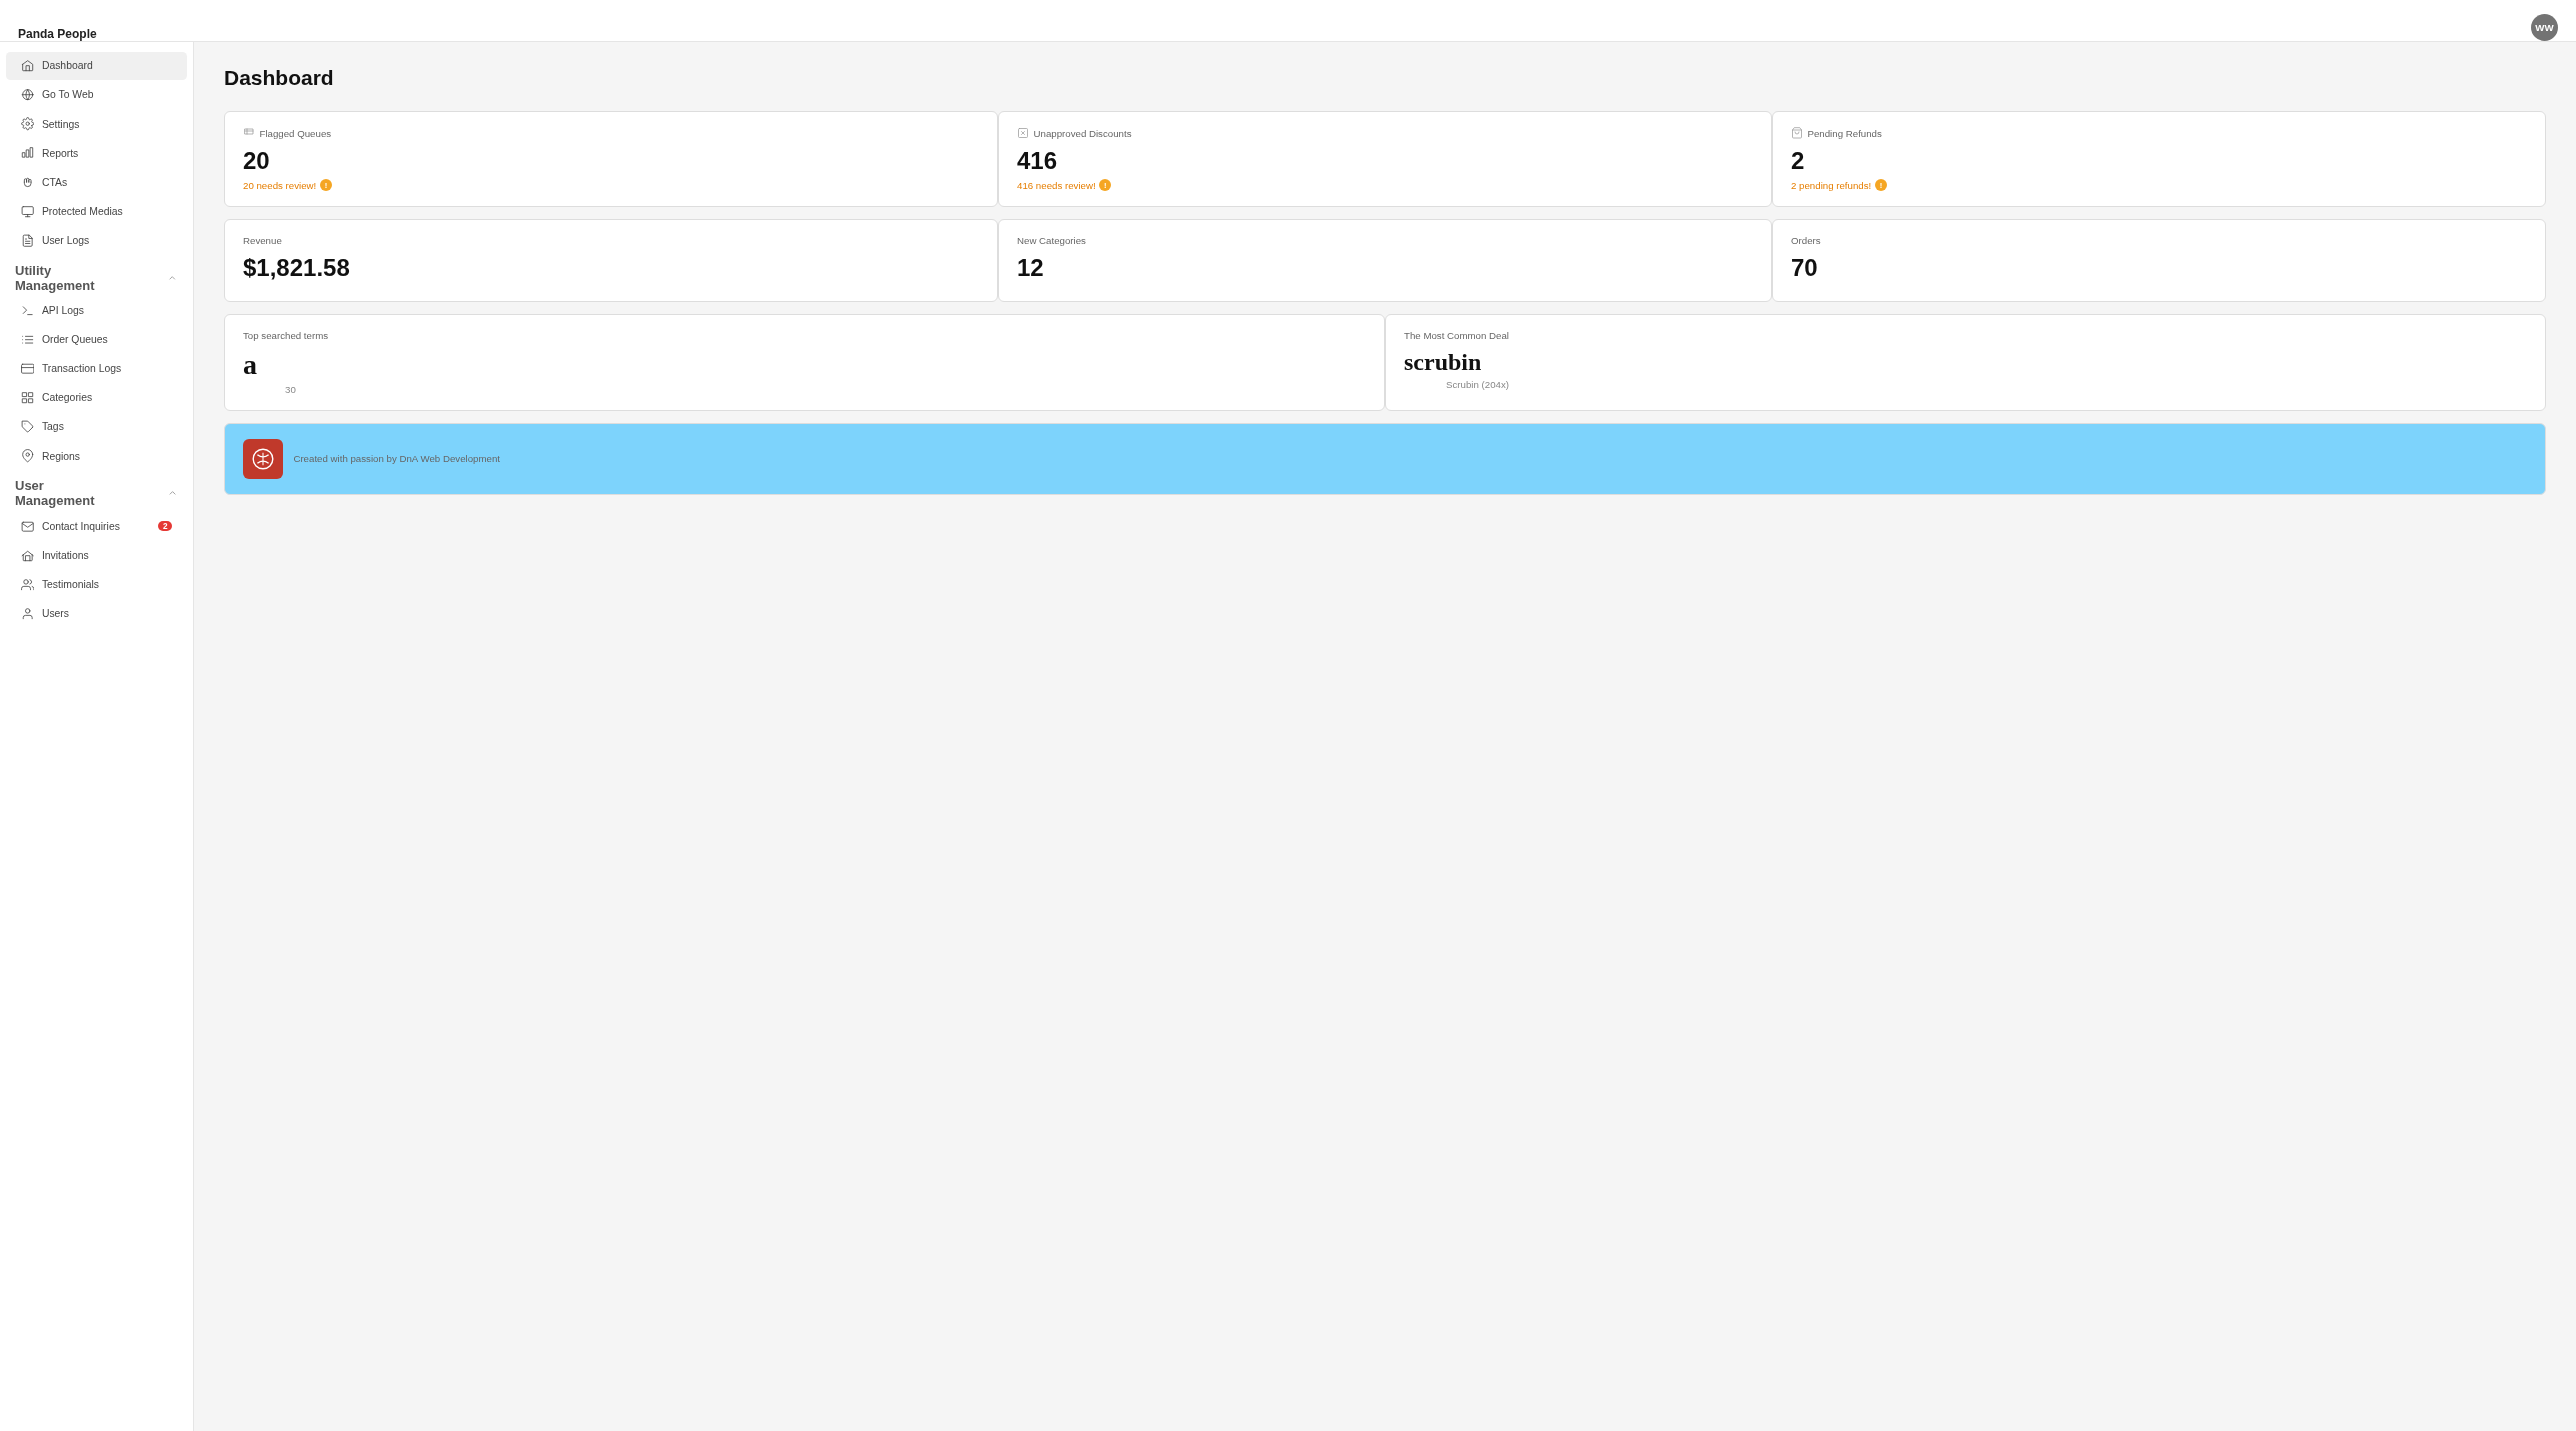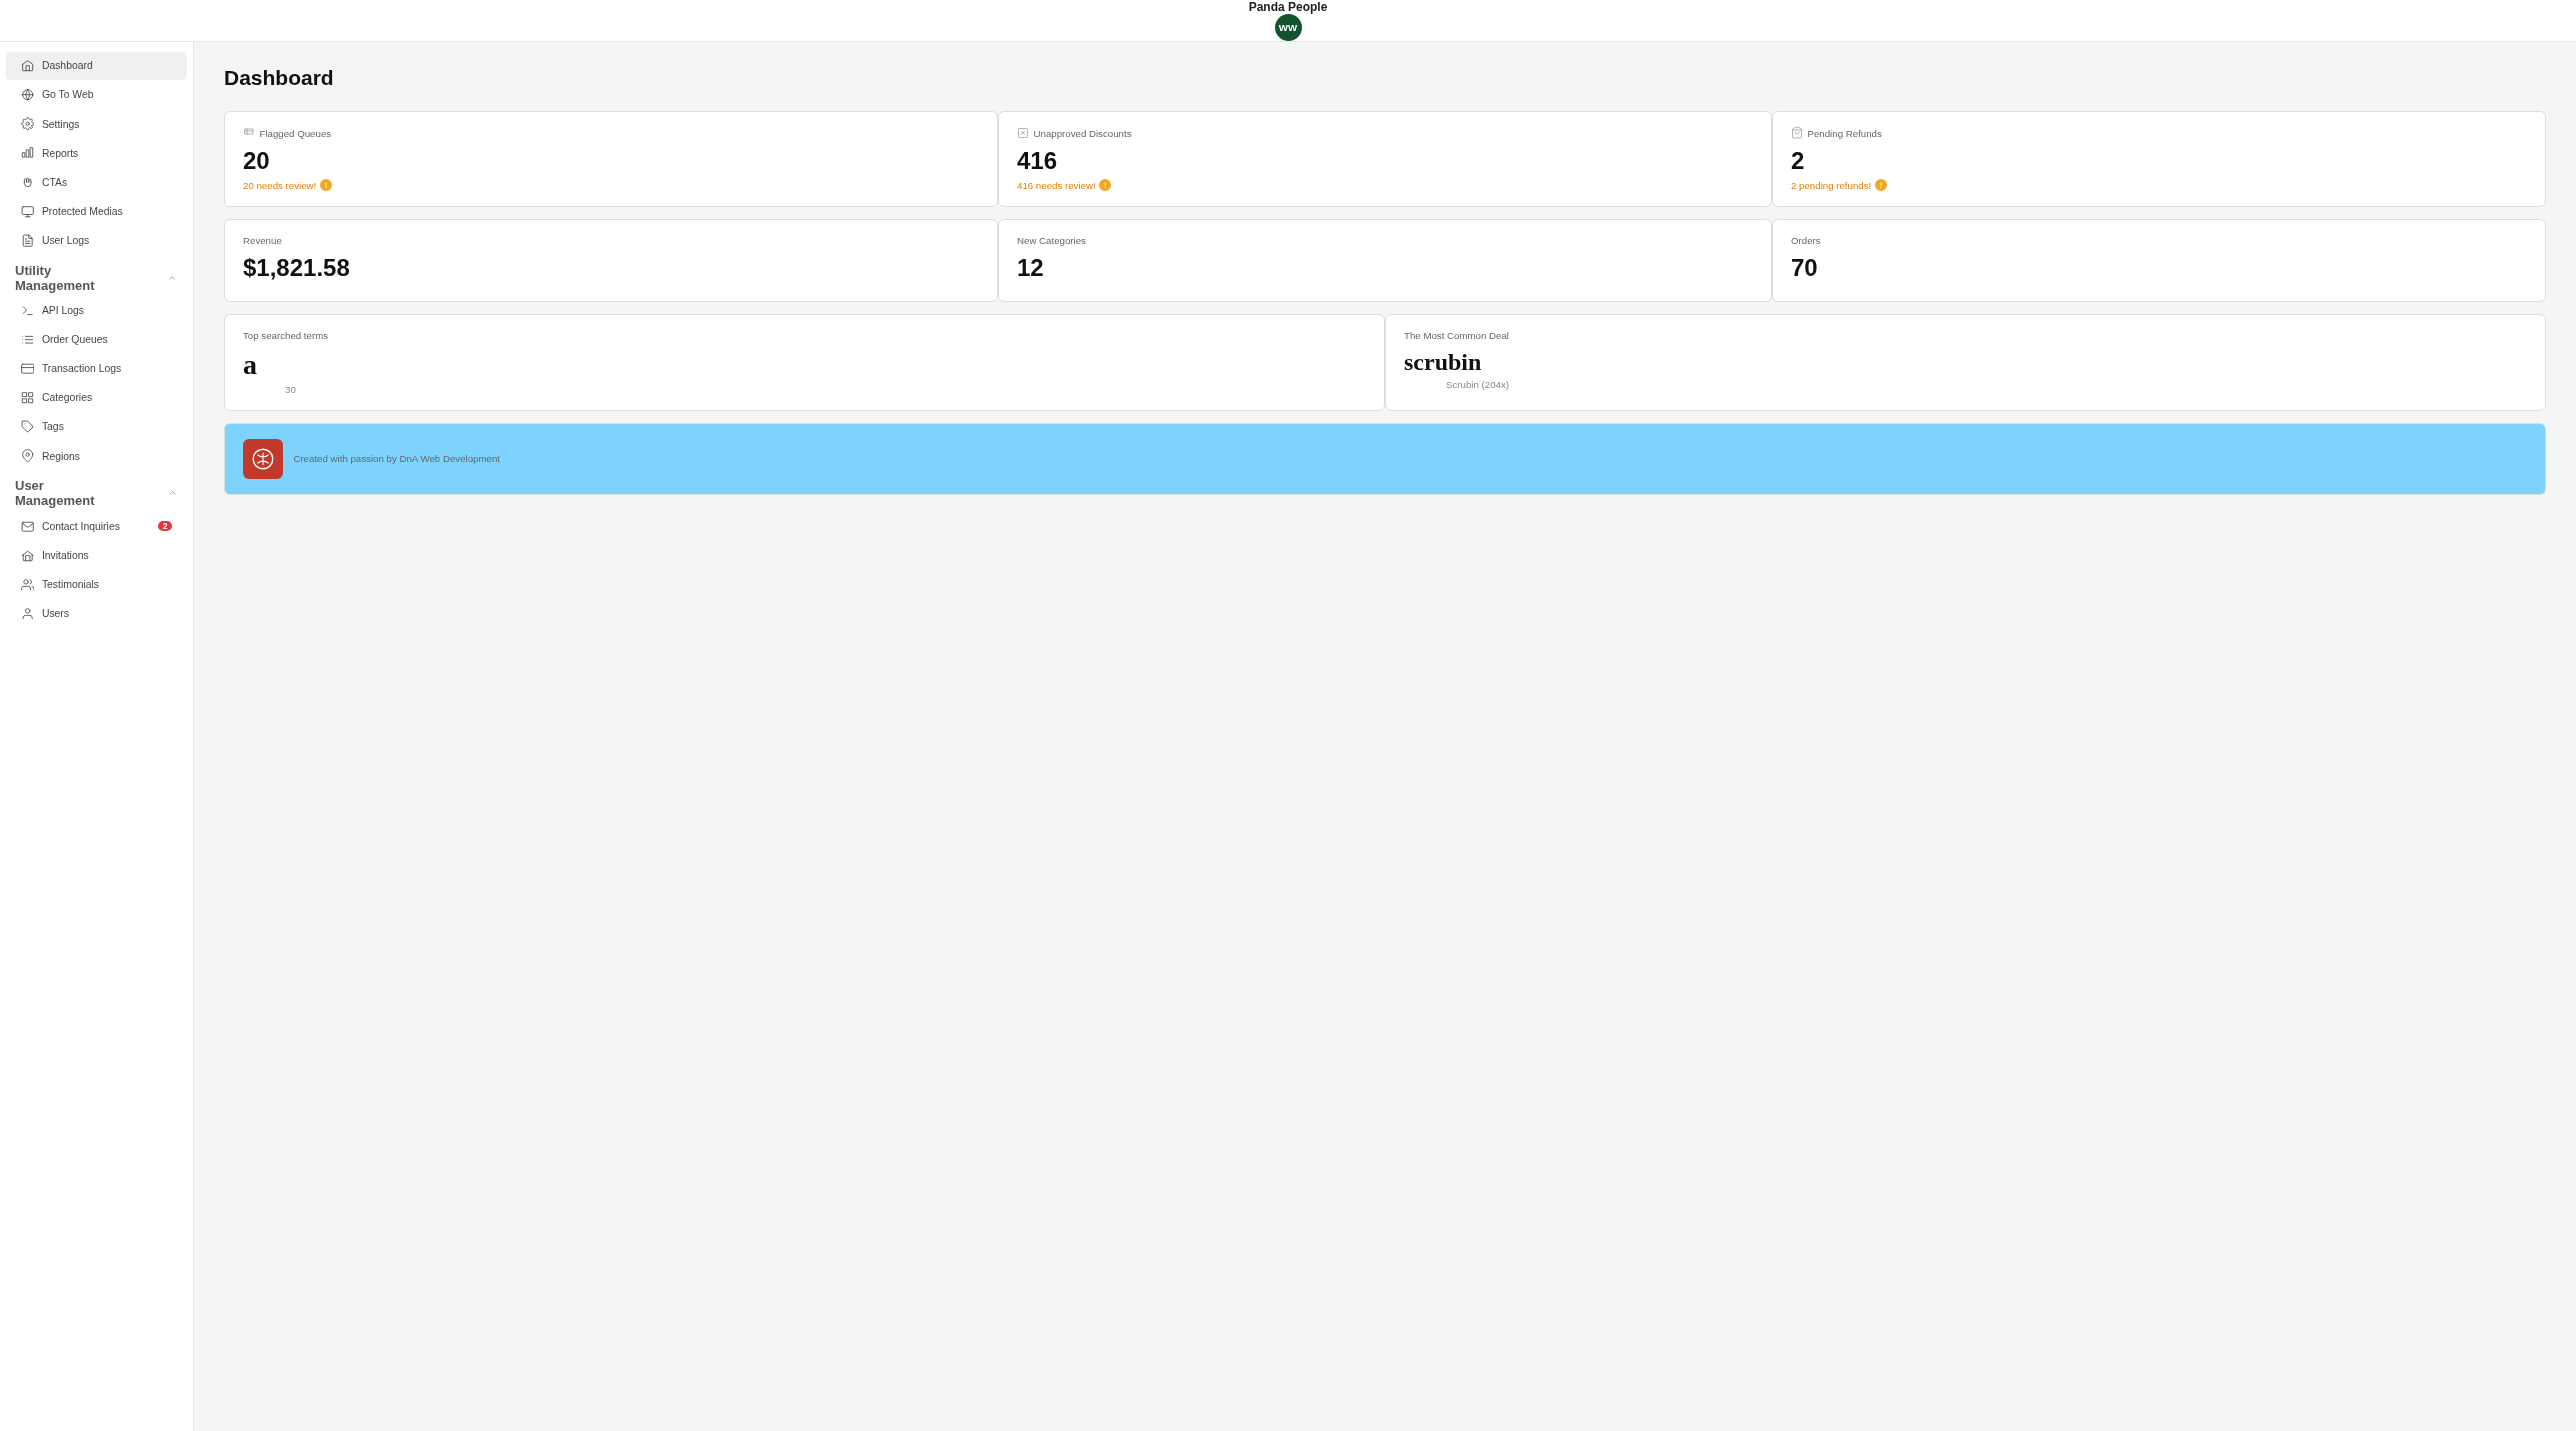--- a/index.html
+++ b/index.html
@@ -1,26 +1,26 @@
 <!DOCTYPE html>
 <html style="font-size:12px"><head>
   <meta charset="utf-8">
   <style>
     * { box-sizing: border-box; margin: 0; padding: 0; }
     body { font-family: -apple-system, BlinkMacSystemFont, 'Segoe UI', sans-serif; background: #f5f5f5; display: flex; flex-direction: column; height: 100vh; overflow: hidden; }
 
     
     .topbar {
-      display: flex; align-items: center; justify-content: space-between;
+      display: flex; align-items: flex-end; justify-content: space-between;
       background: #fff; border-bottom: 0.7px solid #e5e5e5;
-      padding: 0 18px; height: 42px; flex-shrink: 0; flex-direction: column;
+      padding: 0 18px; height: 42px; flex-shrink: 0;
     }
     .topbar-title { font-size: 12px; font-weight: 600; color: #222; }
     .avatar {
-      width: 27px; height: 27px; border-radius: 50%; background: #14532d;
+      width: 27px; height: 27px; border-radius: 50%; background: #737373;
       color: #fff; display: flex; align-items: center; justify-content: center;
       font-size: 9.7px; font-weight: 700; cursor: pointer;
     }
 
     
     .layout { display: flex; flex: 1; overflow: hidden; }
 
     
     .sidebar {
       width: 194px; background: #fff; border-right: 0.7px solid #e5e5e5;

